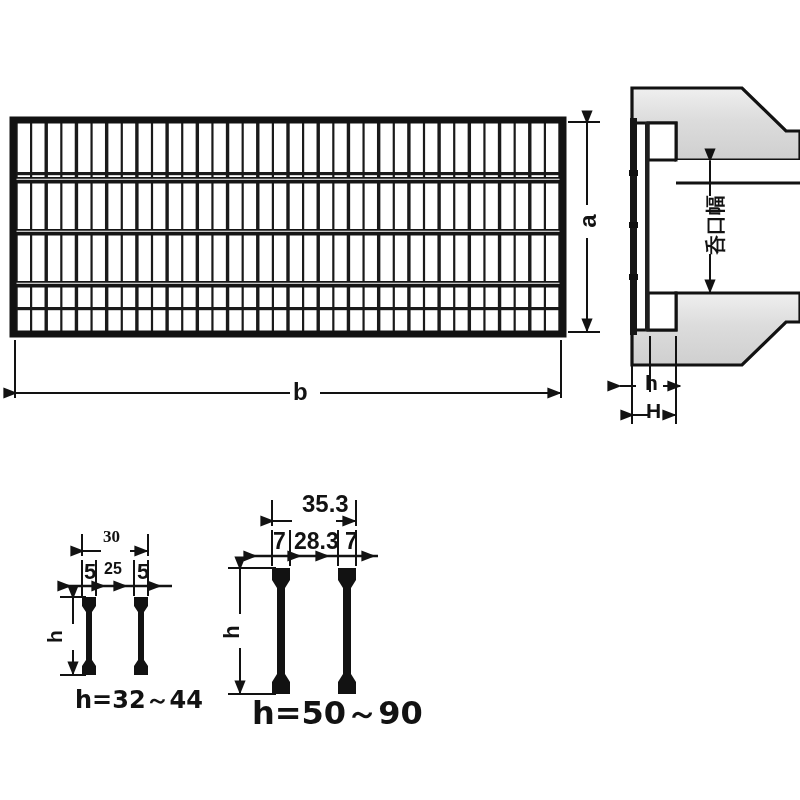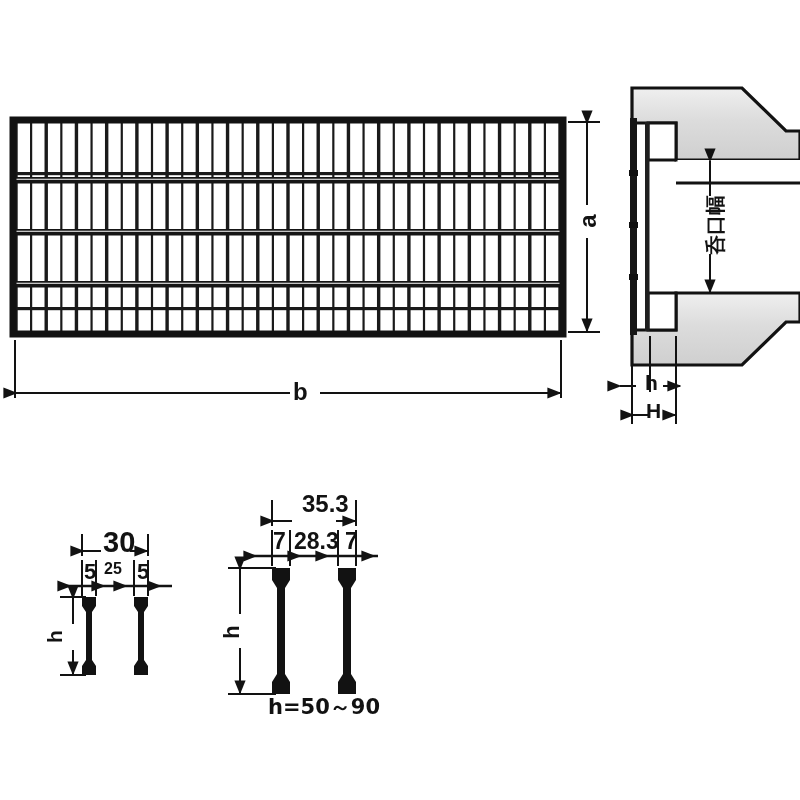--- a/index.html
+++ b/index.html
@@ -237,36 +237,37 @@
 
   <div class="lbl rot90" style="left:578px;top:209px;width:20px;text-align:center;font-size:24px;">a</div>
 
   <div class="lbl rot90" style="left:680px;top:215px;width:70px;text-align:center;font-size:20px;font-family:'DejaVu Sans',sans-serif;">呑口幅</div>
 
   <div class="lbl" style="left:645px;top:372px;font-size:21px;">h</div>
 
   <div class="lbl" style="left:646px;top:400px;font-size:21px;">H</div>
 
 
-  <div class="lbl" style="left:103px;top:528px;font-size:29px;">30</div>
+  <div class="lbl" style="left:103px;top:528px;font-size:17px;font-family:Liberation Serif, serif;">30</div>
 
   <div class="lbl" style="left:84px;top:561px;font-size:22px;">5</div>
 
   <div class="lbl" style="left:104px;top:561px;font-size:16px;">25</div>
 
   <div class="lbl" style="left:137px;top:561px;font-size:22px;">5</div>
 
   <div class="lbl rot90" style="left:44px;top:626px;width:20px;text-align:center;font-size:21px;">h</div>
 
+  <div class="lbl" style="left:75px;top:688px;font-size:24px;font-family:'DejaVu Sans',sans-serif;">h=32～44</div>
 
   <div class="lbl" style="left:290px;top:492px;font-size:24px;margin-left:12px;">35.3</div>
 
   <div class="lbl" style="left:273px;top:530px;font-size:23px;">7</div>
 
   <div class="lbl" style="left:294px;top:530px;font-size:23px;">28.3</div>
 
   <div class="lbl" style="left:345px;top:530px;font-size:23px;">7</div>
 
   <div class="lbl rot90" style="left:222px;top:621px;width:20px;text-align:center;font-size:22px;">h</div>
 
-  <div class="lbl" style="left:268px;top:697px;font-size:21px;font-family:'DejaVu Sans',sans-serif;">h=50～90</div>
+  <div class="lbl" style="left:252px;top:697px;font-size:32px;font-family:'DejaVu Sans',sans-serif;">h=50～90</div>
 
 </div>
 
 </body></html>

